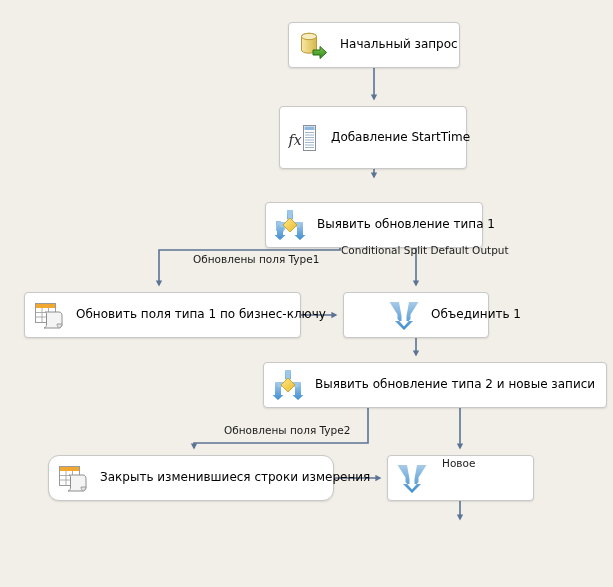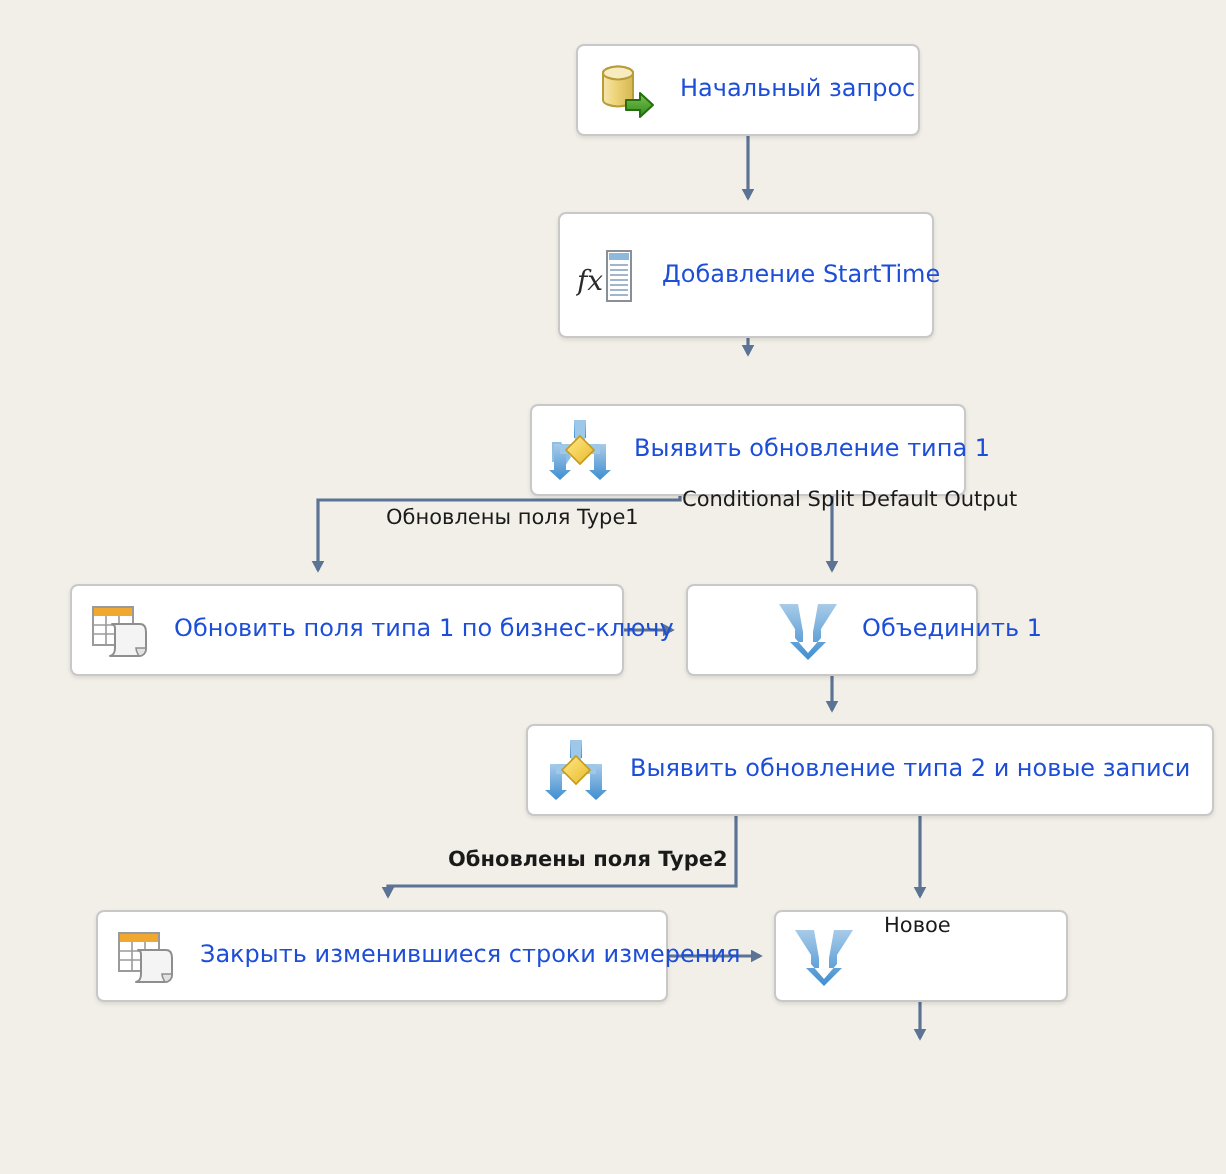--- a/index.html
+++ b/index.html
@@ -37,21 +37,21 @@
     width: 34px;
     height: 34px;
     flex: 0 0 34px;
     margin-left: 7px;
     display: flex;
     align-items: center;
     justify-content: center;
   }
   .node-label {
     font-size: 12px;
-    color: #1d4ed8;
+    color: #000000;
     padding-left: 10px;
     padding-right: 10px;
     white-space: nowrap;
     line-height: 1.1;
   }
   .edge-label {
     position: absolute;
     font-size: 10.5px;
     color: #1a1a1a;
     white-space: nowrap;
@@ -152,21 +152,21 @@
         <path d="M23,13 L23,26 L20.5,26 L26,31 L31.5,26 L29,26 L29,13 z" fill="url(#gradBlue)"></path>
         <path d="M6,13 L16,13 L16,18 L6,18 z" fill="#9dc8e9"></path>
         <path d="M16,13 L26,13 L26,18 L16,18 z" fill="#9dc8e9"></path>
         <rect x="13.5" y="1" width="5" height="12" fill="#9dc8e9"></rect>
         <path d="M16,9 L23,16 L16,23 L9,16 z" fill="url(#gradDiamond)" stroke="#c59a1a" stroke-width="0.8"></path>
       </svg>
     </span>
     <span class="node-label">Выявить обновление типа 1</span>
   </div>
 
-  <div class="node" style="left:35px; top:292px; width:277px; height:46px;">
+  <div class="node" style="left:24px; top:292px; width:277px; height:46px;">
     <span class="node-icon">
       <svg width="32" height="32" viewBox="0 0 32 32">
         <rect x="2.5" y="4.5" width="20" height="19" fill="#ffffff" stroke="#9a9a9a" stroke-width="1"></rect>
         <rect x="3" y="5" width="19" height="4" fill="#f0a830"></rect>
         <g stroke="#9a9a9a" stroke-width="0.8">
           <line x1="2.5" y1="13.5" x2="22.5" y2="13.5"></line>
           <line x1="2.5" y1="18" x2="22.5" y2="18"></line>
           <line x1="9" y1="9" x2="9" y2="23.5"></line>
           <line x1="15.5" y1="9" x2="15.5" y2="23.5"></line>
         </g>
@@ -196,21 +196,21 @@
         <path d="M23,13 L23,26 L20.5,26 L26,31 L31.5,26 L29,26 L29,13 z" fill="url(#gradBlue)"></path>
         <path d="M6,13 L16,13 L16,18 L6,18 z" fill="#9dc8e9"></path>
         <path d="M16,13 L26,13 L26,18 L16,18 z" fill="#9dc8e9"></path>
         <rect x="13.5" y="1" width="5" height="12" fill="#9dc8e9"></rect>
         <path d="M16,9 L23,16 L16,23 L9,16 z" fill="url(#gradDiamond)" stroke="#c59a1a" stroke-width="0.8"></path>
       </svg>
     </span>
     <span class="node-label">Выявить обновление типа 2 и новые записи</span>
   </div>
 
-  <div class="node" style="left:48px; top:455px; width:286px; height:46px;">
+  <div class="node" style="left:48px; top:455px; width:286px; height:46px;border-radius:11px;">
     <span class="node-icon">
       <svg width="32" height="32" viewBox="0 0 32 32">
         <rect x="2.5" y="4.5" width="20" height="19" fill="#ffffff" stroke="#9a9a9a" stroke-width="1"></rect>
         <rect x="3" y="5" width="19" height="4" fill="#f0a830"></rect>
         <g stroke="#9a9a9a" stroke-width="0.8">
           <line x1="2.5" y1="13.5" x2="22.5" y2="13.5"></line>
           <line x1="2.5" y1="18" x2="22.5" y2="18"></line>
           <line x1="9" y1="9" x2="9" y2="23.5"></line>
           <line x1="15.5" y1="9" x2="15.5" y2="23.5"></line>
         </g>
@@ -227,16 +227,16 @@
       <svg width="32" height="32" viewBox="0 0 32 32">
         <path d="M1.5,3 L11,3 L13.5,17 L13.5,22 L7,22 L16,31 L25,22 L18.5,22 L18.5,17 L21,3 L30.5,3
                  L22.5,15.5 L22.5,20 L16,27.5 L9.5,20 L9.5,15.5 z" fill="url(#gradBlue)"></path>
       </svg>
     </span>
   </div>
 
 
   <span class="edge-label" style="left:193px; top:254px;">Обновлены поля Type1</span>
   <span class="edge-label" style="left:341px; top:245px;">Conditional Split Default Output</span>
-  <span class="edge-label" style="left:224px; top:425px;font-weight:bold;">Обновлены поля Type2</span>
+  <span class="edge-label" style="left:224px; top:425px;">Обновлены поля Type2</span>
   <span class="edge-label" style="left:442px; top:418px;margin-top:40px;">Новое</span>
 
 </div>
 
 </body></html>

